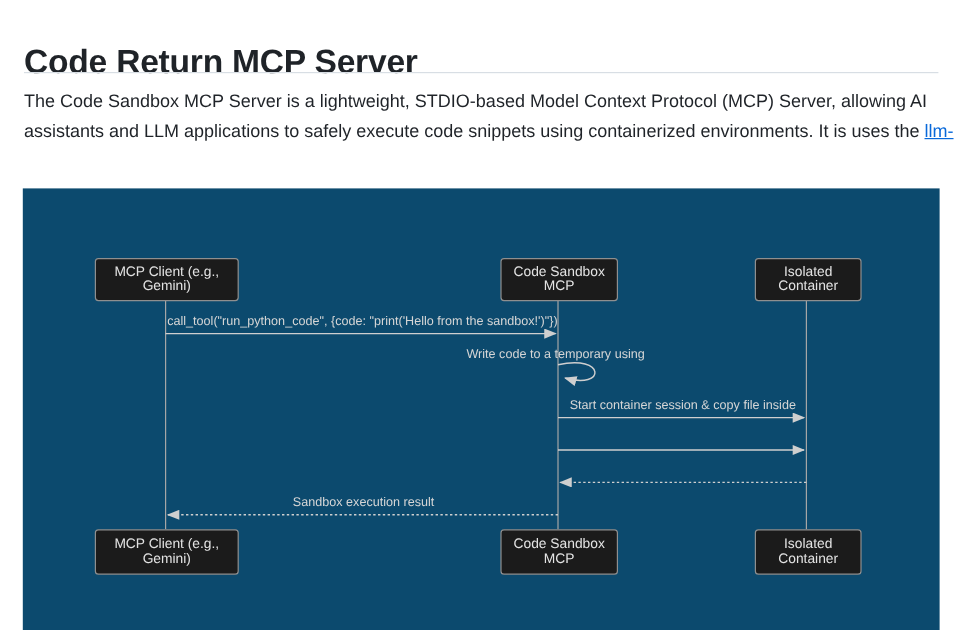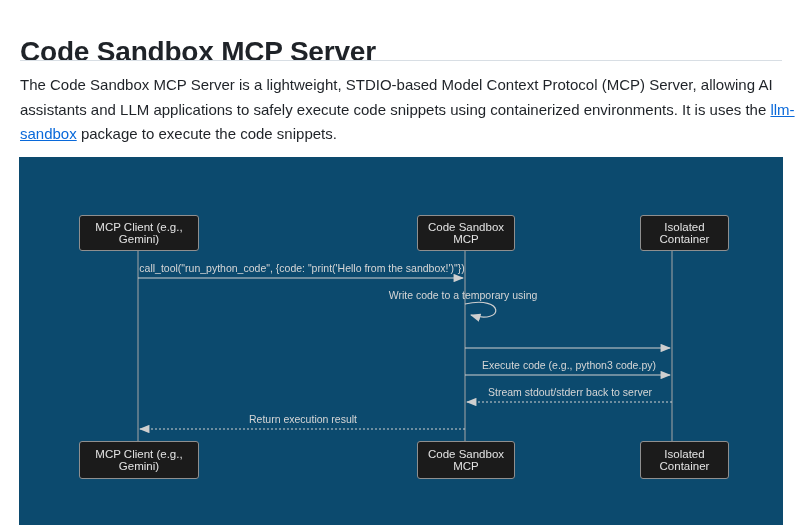--- a/index.html
+++ b/index.html
@@ -39,47 +39,46 @@
     background: #1b1b1b;
     border: 1px solid #8f8f8f;
     border-radius: 3px;
     color: #e3e3e3;
     font-size: 11.5px;
     display: flex; align-items: center; justify-content: center;
     text-align: center;
   }
   .actor.client  { left: 60px;  width: 118px; }
   .actor.server  { left: 398px; width: 96px; text-align: center;  }
-  .actor.cont    { left: 610px; width: 87px; margin-left: 11px;  }
+  .actor.cont    { left: 610px; width: 87px;  }
   .actor.top     { top: 58px;  height: 34px; }
   .actor.bottom  { top: 284px; height: 36px; }
   .msg-label {
     position: absolute;
     transform: translateX(-50%);
     white-space: nowrap;
     color: #d6d6d6;
     font-size: 10.5px;
   }
   .m1 { left: 283px; top: 105px; }
   .m2 { left: 444px; top: 132px; }
   .m3 { left: 550px; top: 175px; }
   .m4 { left: 550px; top: 202px; }
   .m5 { left: 551px; top: 229px; }
   .m6 { left: 284px; top: 256px; }
 </style>
 </head>
 <body>
 
-<h1 class="page-title">Code Sandbox MCP Server</h1>
+<h1 class="page-title">Code Return MCP Server</h1>
 <div class="title-rule"></div>
 
 <div class="intro">
   <div class="line"><span>The Code Sandbox MCP Server is a lightweight, STDIO-based Model Context Protocol (MCP) Server, allowing AI</span></div>
   <div class="line"><span>assistants and LLM applications to safely execute code snippets using containerized environments. It is uses the </span><a class="link">llm-</a></div>
-  <div class="line"><a class="link">sandbox</a><span> package to execute the code snippets.</span></div>
 </div>
 
 <div class="diagram">
 
   <svg class="overlay" width="764" height="352" viewBox="0 0 764 352">
     <defs>
       <marker id="arrow" viewBox="0 0 10 8" refX="9" refY="4" markerWidth="9" markerHeight="7" orient="auto">
         <path d="M0,0 L10,4 L0,8 Z" fill="#cfcfcf"></path>
       </marker>
     </defs>
@@ -98,17 +97,16 @@
 
   <div class="actor client top">MCP Client (e.g., Gemini)</div>
   <div class="actor server top">Code Sandbox MCP</div>
   <div class="actor cont top">Isolated Container</div>
   <div class="actor client bottom">MCP Client (e.g., Gemini)</div>
   <div class="actor server bottom">Code Sandbox MCP</div>
   <div class="actor cont bottom">Isolated Container</div>
 
   <div class="msg-label m1">call_tool("run_python_code", {code: "print('Hello from the sandbox!')"})</div>
   <div class="msg-label m2">Write code to a temporary using</div>
-  <div class="msg-label m4">Execute code (e.g., python3 code.py)</div>
-  <div class="msg-label m5">Stream stdout/stderr back to server</div>
-  <div class="msg-label m6">Return execution result</div>
+  <div class="msg-label m3">Start container session &amp; copy file inside</div>
+  <div class="msg-label m6">Sandbox execution result</div>
 
 </div>
 
 </body></html>

